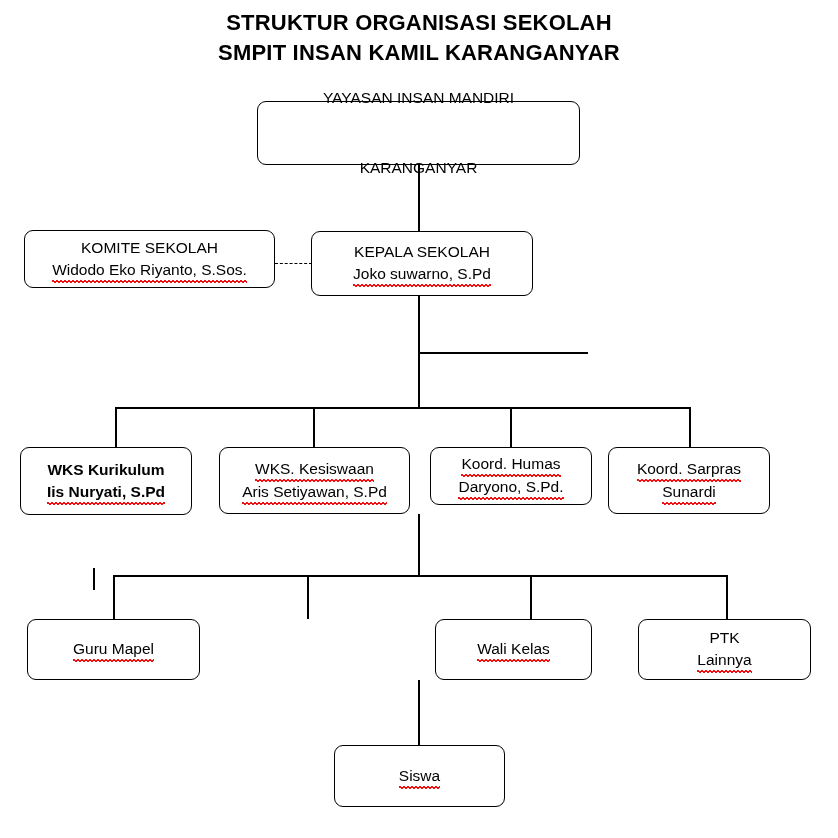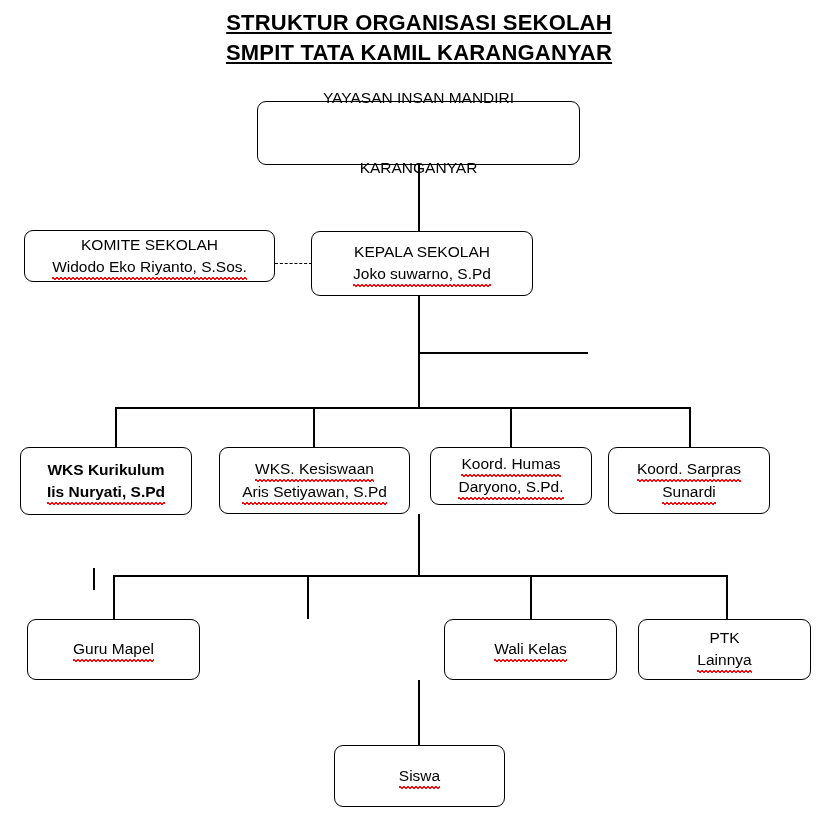--- a/index.html
+++ b/index.html
@@ -23,21 +23,20 @@
   .title {
     position: absolute;
     left: 0;
     top: 8px;
     width: 838px;
     text-align: center;
     font-size: 22px;
     font-weight: bold;
     line-height: 30px;
     letter-spacing: 0.2px;
-    text-decoration: underline;
   }
   .title div { white-space: nowrap; }
 
   .node {
     position: absolute;
     box-sizing: border-box;
     border: 1.6px solid #000000;
     border-radius: 9px;
     background: #ffffff;
     display: flex;
@@ -88,21 +87,21 @@
     z-index: 1;
   }
 </style>
 </head>
 <body>
 
 <div id="canvas">
 
   <div class="title">
     <div>STRUKTUR ORGANISASI SEKOLAH</div>
-    <div>SMPIT TATA KAMIL KARANGANYAR</div>
+    <div>SMPIT INSAN KAMIL KARANGANYAR</div>
   </div>
 
   <div class="line vline" style="left:418px; top:165px; height:68px;"></div>
 
   <div class="dashed" style="left:275px; top:263px; width:37px;"></div>
 
   <div class="line vline" style="left:418px; top:294px; height:114px;"></div>
 
   <div class="line hline" style="left:418px; top:352px; width:170px;"></div>
 
@@ -122,21 +121,21 @@
   <div class="line vline" style="left:530px; top:575px; height:44px;"></div>
   <div class="line vline" style="left:726px; top:575px; height:44px;"></div>
 
   <div class="line vline" style="left:418px; top:680px; height:65px;"></div>
 
   <div class="node" style="left:257px; top:101px; width:323px; height:64px;gap:48px;">
     <div class="l1">YAYASAN INSAN MANDIRI</div>
     <div class="l2">KARANGANYAR</div>
   </div>
 
-  <div class="node" style="left:24px; top:230px; width:251px; height:52px;">
+  <div class="node" style="left:24px; top:230px; width:251px; height:58px;">
     <div class="l1">KOMITE SEKOLAH</div>
     <div class="l2"><span class="sq">Widodo Eko Riyanto, S.Sos.</span></div>
   </div>
 
   <div class="node" style="left:311px; top:231px; width:222px; height:65px;align-items:center;">
     <div class="l1">KEPALA SEKOLAH</div>
     <div class="l2"><span class="sq">Joko suwarno, S.Pd</span></div>
   </div>
 
 
@@ -158,21 +157,21 @@
   <div class="node" style="left:608px; top:447px; width:162px; height:67px;">
     <div class="l1"><span class="sq">Koord. Sarpras</span></div>
     <div class="l2"><span class="sq">Sunardi</span></div>
   </div>
 
   <div class="node" style="left:27px; top:619px; width:173px; height:61px;">
     <div class="l1"><span class="sq">Guru Mapel</span></div>
   </div>
 
 
-  <div class="node" style="left:444px; top:619px; width:173px; height:61px;">
+  <div class="node" style="left:435px; top:619px; width:157px; height:61px;">
     <div class="l1"><span class="sq">Wali Kelas</span></div>
   </div>
 
   <div class="node" style="left:638px; top:619px; width:173px; height:61px;">
     <div class="l1">PTK</div>
     <div class="l2"><span class="sq">Lainnya</span></div>
   </div>
 
   <div class="node" style="left:334px; top:745px; width:171px; height:62px;">
     <div class="l1"><span class="sq">Siswa</span></div>

